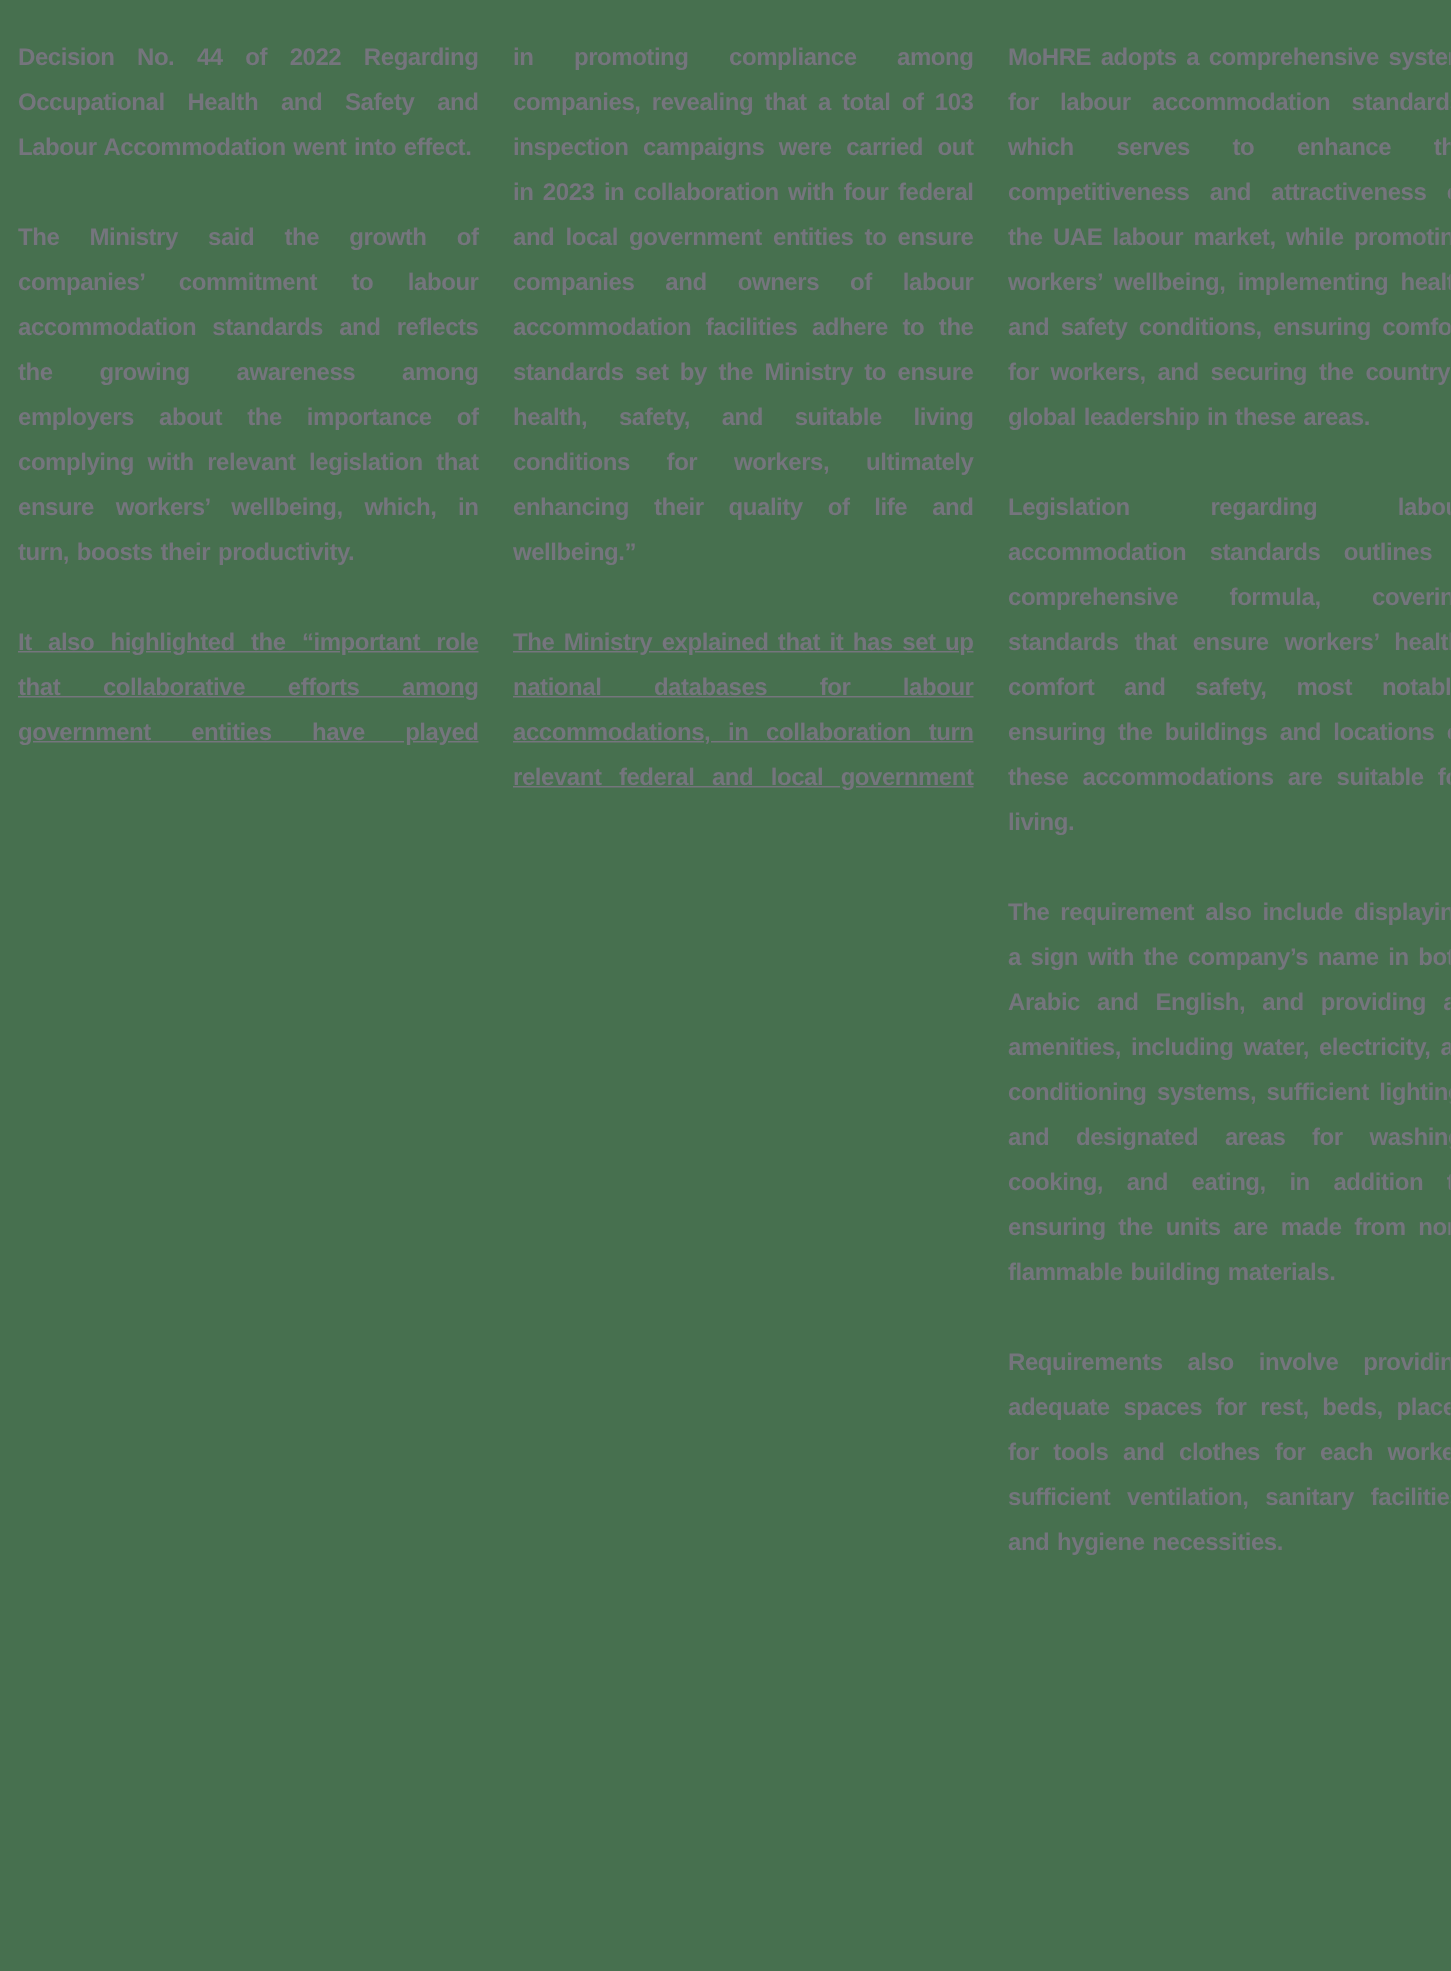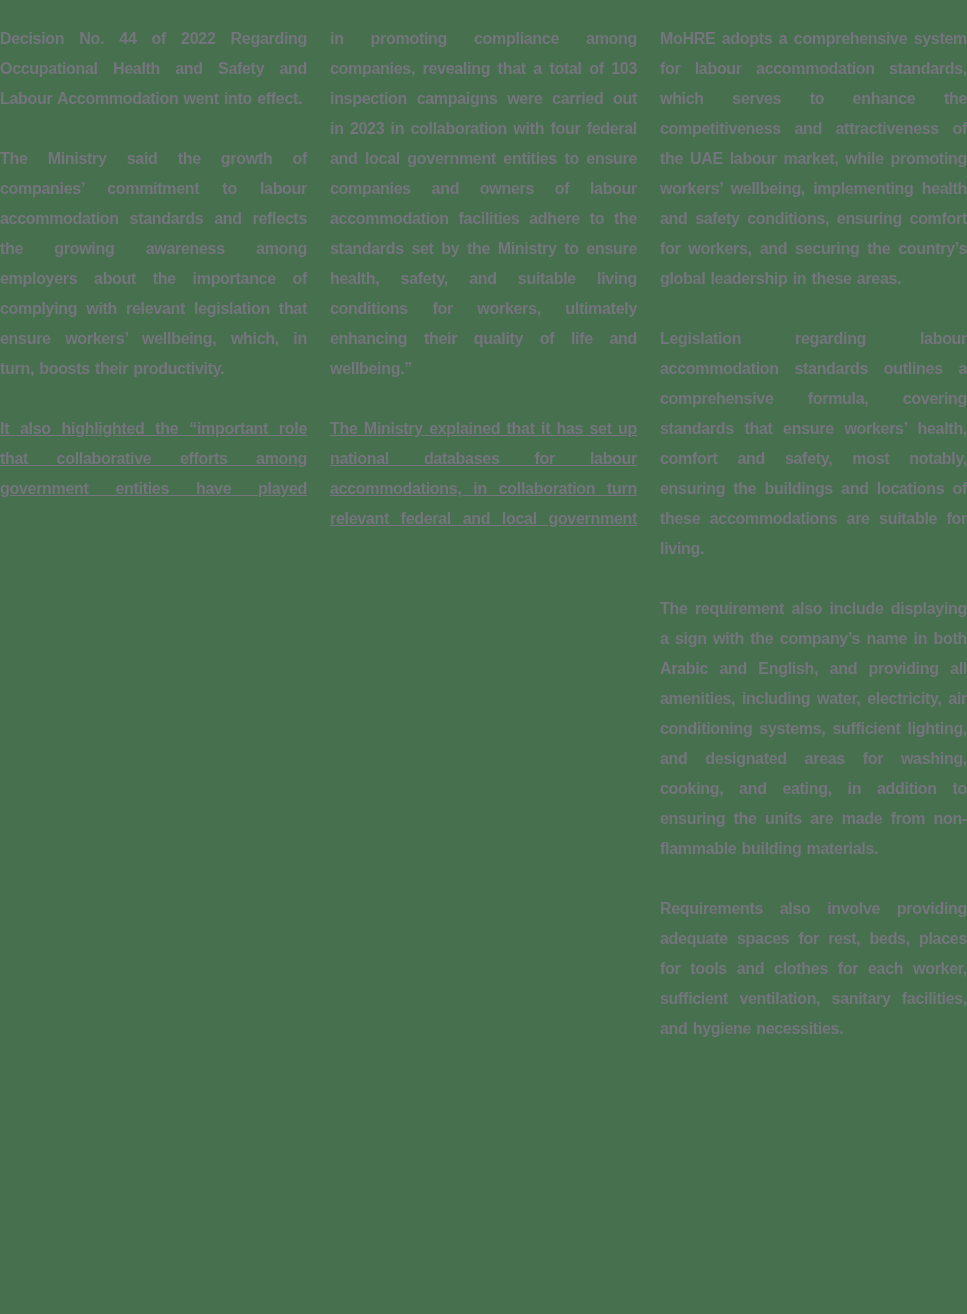--- a/index.html
+++ b/index.html
@@ -22,20 +22,21 @@
     width: 967px;
     height: 1314px;
     padding-top: 24px;
     display: grid;
     grid-template-columns: 307px 307px 307px;
     column-gap: 23px;
     align-items: start;
   }
   .col {
     width: 307px;
+    margin-left: 12px;
   }
   .col p {
     margin: 0 0 30px 0;
     font-weight: bold;
     font-size: 16px;
     line-height: 30px;
     letter-spacing: -0.3px;
     color: var(--text, #75757D);
     text-align: justify;
     text-justify: inter-word;

